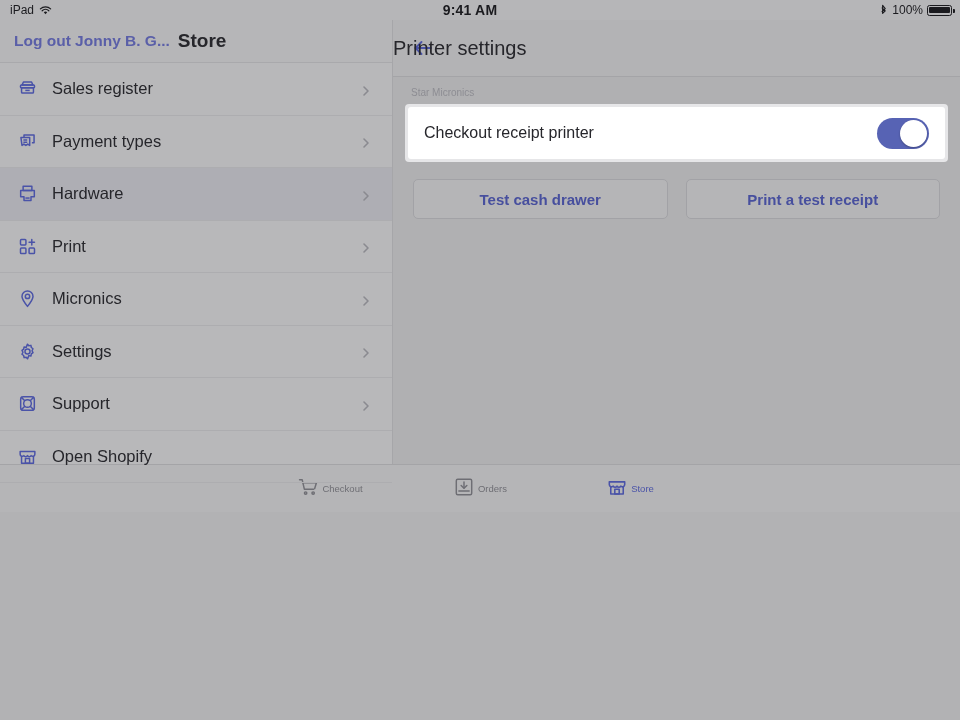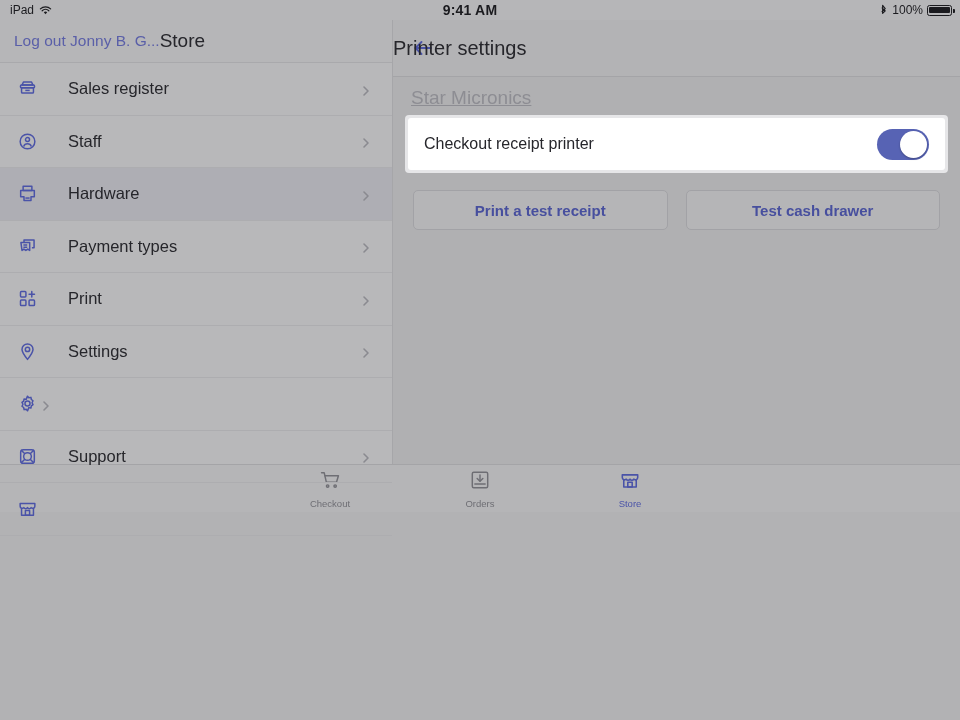--- a/index.html
+++ b/index.html
@@ -40,61 +40,61 @@
 
   
   .sidebar {
     width: 393px; flex: 0 0 393px;
     background: #b8b8ba;
     border-right: 1px solid #a6a6a9;
     display: flex; flex-direction: column;
   }
   .sb-header {
     height: 43px; flex: 0 0 43px;
-    display: flex; align-items: center; gap: 0;
+    display: flex; align-items: center; gap: 8px;
     padding: 0 14px;
     border-bottom: 1px solid #a9a9ac;
     background: #b6b6b8;
+    font-weight: bold;
   }
   .logout { color: #5a5fa8; font-size: 15.5px; white-space: nowrap; }
   .store-title { color: #26262b; font-size: 19px; }
 
   .nav { flex: 0 0 auto; }
   .nav-row {
     height: 52.5px;
     display: flex; align-items: center;
     padding: 0 12px 0 14px;
     border-bottom: 1px solid #adadb0;
     position: relative;
   }
   .nav-row.selected { background: #aeaeb4; }
   .nav-ico { width: 26px; flex: 0 0 26px; display: flex; align-items: center; justify-content: center; }
-  .nav-label { margin-left: 28px; font-size: 16.5px; color: #26262b; flex: 1 1 auto; }
+  .nav-label { margin-left: 12px; font-size: 16.5px; color: #26262b; flex: 1 1 auto; }
   .chev { width: 12px; height: 12px; margin-right: 8px; }
   .nav-fill { flex: 1 1 auto; }
 
   
   .detail { flex: 1 1 auto; background: #b0b0b2; display: flex; flex-direction: column; min-width: 0; }
   .detail-header {
     height: 57px; flex: 0 0 57px;
     display: flex; align-items: center;
     border-bottom: 1px solid #a4a4a7;
     background: #b3b3b5;
     position: relative;
   }
   .back-btn { width: 44px; display: flex; align-items: center; justify-content: center; margin-left: 8px; }
   .detail-title {
     position: absolute; left: 0; right: 0; text-align: left;
     font-size: 20px; color: #26262b; pointer-events: none;
   }
   .detail-body { flex: 1 1 auto; padding: 10px 0 0 0; }
   .section-label {
-    font-size: 19px; color: #8d8d93;
+    font-size: 10px; color: #8d8d93;
     padding: 0 18px 6px 18px;
-    text-decoration: underline;
   }
   .card-wrap {
     margin: 0 12px;
     background: #e6e6e8;
     border-radius: 4px;
     padding: 3px;
   }
   .card {
     background: #fff; border-radius: 3px;
     height: 52px; display: flex; align-items: center;
@@ -121,21 +121,21 @@
   }
 
   
   .tabbar {
     height: 48px; flex: 0 0 48px;
     background: #b5b5b7;
     border-top: 1px solid #a4a4a7;
     display: flex; align-items: center; justify-content: center;
     gap: 64px;
   }
-  .tab { width: 86px; display: flex; flex-direction: column; align-items: center; gap: 3px; justify-content: center; }
+  .tab { width: 86px; display: flex; align-items: center; gap: 3px; justify-content: center; }
   .tab-label { font-size: 9.5px; color: #6e6e74; }
   .tab.active .tab-label { color: #4a53a8; }
 </style>
 </head>
 <body>
 
 <div class="screen">
 
   <div class="statusbar">
     <div class="sb-left">
@@ -185,61 +185,46 @@
             </svg>
           </span>
           <span class="nav-label">Sales register</span>
           <span class="chev">
             <svg viewBox="0 0 12 12" width="12" height="12">
                 <path d="M4 2l4 4-4 4" stroke="#8a8a90" stroke-width="1.6" fill="none" stroke-linecap="round" stroke-linejoin="round"></path>
               </svg>
           </span>
         </div>
 
-        <div class="nav-row">
-          <span class="nav-ico">
-            <svg viewBox="0 0 24 24" width="21" height="21" fill="none" stroke="#4a53a8" stroke-width="1.7">
-              <circle cx="12" cy="12" r="8.4"></circle>
-                <circle cx="12" cy="9.8" r="2.3"></circle>
-              <path d="M7.6 17.6a4.7 4.7 0 0 1 8.8 0"></path>
-            </svg>
-          </span>
-          <span class="nav-label">Staff</span>
+
+        <div class="nav-row">
+          <span class="nav-ico">
+            <svg viewBox="0 0 24 24" width="21" height="21" fill="none" stroke="#4a53a8" stroke-width="1.7" stroke-linejoin="round">
+              <path d="M4.5 7.5h10v9l-2.2-1.6-2.2 1.6-2.2-1.6-2.2 1.6z"></path>
+              <path d="M8 7.5V4.5h11.5v9H17"></path>
+                <path d="M7.3 10.4h4.4M7.3 12.8h4.4"></path>
+            </svg>
+          </span>
+          <span class="nav-label">Payment types</span>
           <span class="chev">
             <svg viewBox="0 0 12 12" width="12" height="12">
                 <path d="M4 2l4 4-4 4" stroke="#8a8a90" stroke-width="1.6" fill="none" stroke-linecap="round" stroke-linejoin="round"></path>
               </svg>
           </span>
         </div>
 
         <div class="nav-row selected">
           <span class="nav-ico">
             <svg viewBox="0 0 24 24" width="21" height="21" fill="none" stroke="#4a53a8" stroke-width="1.7" stroke-linejoin="round">
               <rect x="7" y="3.6" width="10" height="5"></rect>
               <path d="M4.2 8.6h15.6v7.2H16V20H8v-4.2H4.2z"></path>
               <path d="M9.6 17.2h4.8"></path>
             </svg>
           </span>
           <span class="nav-label">Hardware</span>
-          <span class="chev">
-            <svg viewBox="0 0 12 12" width="12" height="12">
-                <path d="M4 2l4 4-4 4" stroke="#8a8a90" stroke-width="1.6" fill="none" stroke-linecap="round" stroke-linejoin="round"></path>
-              </svg>
-          </span>
-        </div>
-
-        <div class="nav-row">
-          <span class="nav-ico">
-            <svg viewBox="0 0 24 24" width="21" height="21" fill="none" stroke="#4a53a8" stroke-width="1.7" stroke-linejoin="round">
-              <path d="M4.5 7.5h10v9l-2.2-1.6-2.2 1.6-2.2-1.6-2.2 1.6z"></path>
-              <path d="M8 7.5V4.5h11.5v9H17"></path>
-                <path d="M7.3 10.4h4.4M7.3 12.8h4.4"></path>
-            </svg>
-          </span>
-          <span class="nav-label">Payment types</span>
           <span class="chev">
             <svg viewBox="0 0 12 12" width="12" height="12">
                 <path d="M4 2l4 4-4 4" stroke="#8a8a90" stroke-width="1.6" fill="none" stroke-linecap="round" stroke-linejoin="round"></path>
               </svg>
           </span>
         </div>
 
         <div class="nav-row">
           <span class="nav-ico">
             <svg viewBox="0 0 24 24" width="21" height="21" fill="none" stroke="#4a53a8" stroke-width="1.7">
@@ -257,35 +242,36 @@
           </span>
         </div>
 
         <div class="nav-row">
           <span class="nav-ico">
             <svg viewBox="0 0 24 24" width="21" height="21" fill="none" stroke="#4a53a8" stroke-width="1.7" stroke-linejoin="round">
               <path d="M12 21c4.2-5.3 6.3-8.8 6.3-11.3A6.3 6.3 0 0 0 5.7 9.7C5.7 12.2 7.8 15.7 12 21z"></path>
               <circle cx="12" cy="9.6" r="2.5"></circle>
             </svg>
           </span>
-          <span class="nav-label">Settings</span>
+          <span class="nav-label">Micronics</span>
           <span class="chev">
             <svg viewBox="0 0 12 12" width="12" height="12">
                 <path d="M4 2l4 4-4 4" stroke="#8a8a90" stroke-width="1.6" fill="none" stroke-linecap="round" stroke-linejoin="round"></path>
               </svg>
           </span>
         </div>
 
         <div class="nav-row">
           <span class="nav-ico">
             <svg viewBox="0 0 24 24" width="21" height="21" fill="none" stroke="#4a53a8" stroke-width="1.7" stroke-linejoin="round">
               <path d="M12 3.6l1.5 1.9 2.4-.5.5 2.4 1.9 1.5-1.1 2.2 1.1 2.2-1.9 1.5-.5 2.4-2.4-.5L12 20.4l-1.5-1.9-2.4.5-.5-2.4-1.9-1.5 1.1-2.2L5.7 10.7l1.9-1.5.5-2.4 2.4.5z"></path>
               <circle cx="12" cy="12" r="2.9"></circle>
             </svg>
           </span>
+          <span class="nav-label">Settings</span>
           <span class="chev">
             <svg viewBox="0 0 12 12" width="12" height="12">
                 <path d="M4 2l4 4-4 4" stroke="#8a8a90" stroke-width="1.6" fill="none" stroke-linecap="round" stroke-linejoin="round"></path>
               </svg>
           </span>
         </div>
 
         <div class="nav-row">
           <span class="nav-ico">
             <svg viewBox="0 0 24 24" width="21" height="21" fill="none" stroke="#4a53a8" stroke-width="1.7" stroke-linejoin="round">
@@ -303,20 +289,21 @@
         </div>
 
         <div class="nav-row">
           <span class="nav-ico">
             <svg viewBox="0 0 24 24" width="21" height="21" fill="none" stroke="#4a53a8" stroke-width="1.7" stroke-linejoin="round">
               <path d="M3.6 6.4h16.8v3a2.4 2.4 0 0 1-4.2 1.6 2.4 2.4 0 0 1-4.2 0 2.4 2.4 0 0 1-4.2 0A2.4 2.4 0 0 1 3.6 9.4z"></path>
               <path d="M5.2 11.8v7.8h13.6v-7.8"></path>
               <rect x="9.6" y="14.4" width="4.8" height="5.2"></rect>
             </svg>
           </span>
+          <span class="nav-label">Open Shopify</span>
         </div>
 
       </div>
       <div class="nav-fill"></div>
     </div>
 
     <div class="detail">
 
       <div class="detail-header">
         <span class="back-btn">
@@ -334,22 +321,22 @@
         <div class="card-wrap">
           <div class="card">
             <span class="card-label">Checkout receipt printer</span>
             <span class="toggle">
               <span class="knob"></span>
             </span>
           </div>
         </div>
 
         <div class="btn-row">
+          <div class="btn">Test cash drawer</div>
           <div class="btn">Print a test receipt</div>
-          <div class="btn">Test cash drawer</div>
         </div>
       </div>
     </div>
   </div>
 
   <div class="tabbar">
 
     <div class="tab">
       <span>
         <svg viewBox="0 0 24 24" width="22" height="22" fill="none" stroke="#6e6e74" stroke-width="1.6" stroke-linecap="round" stroke-linejoin="round">

